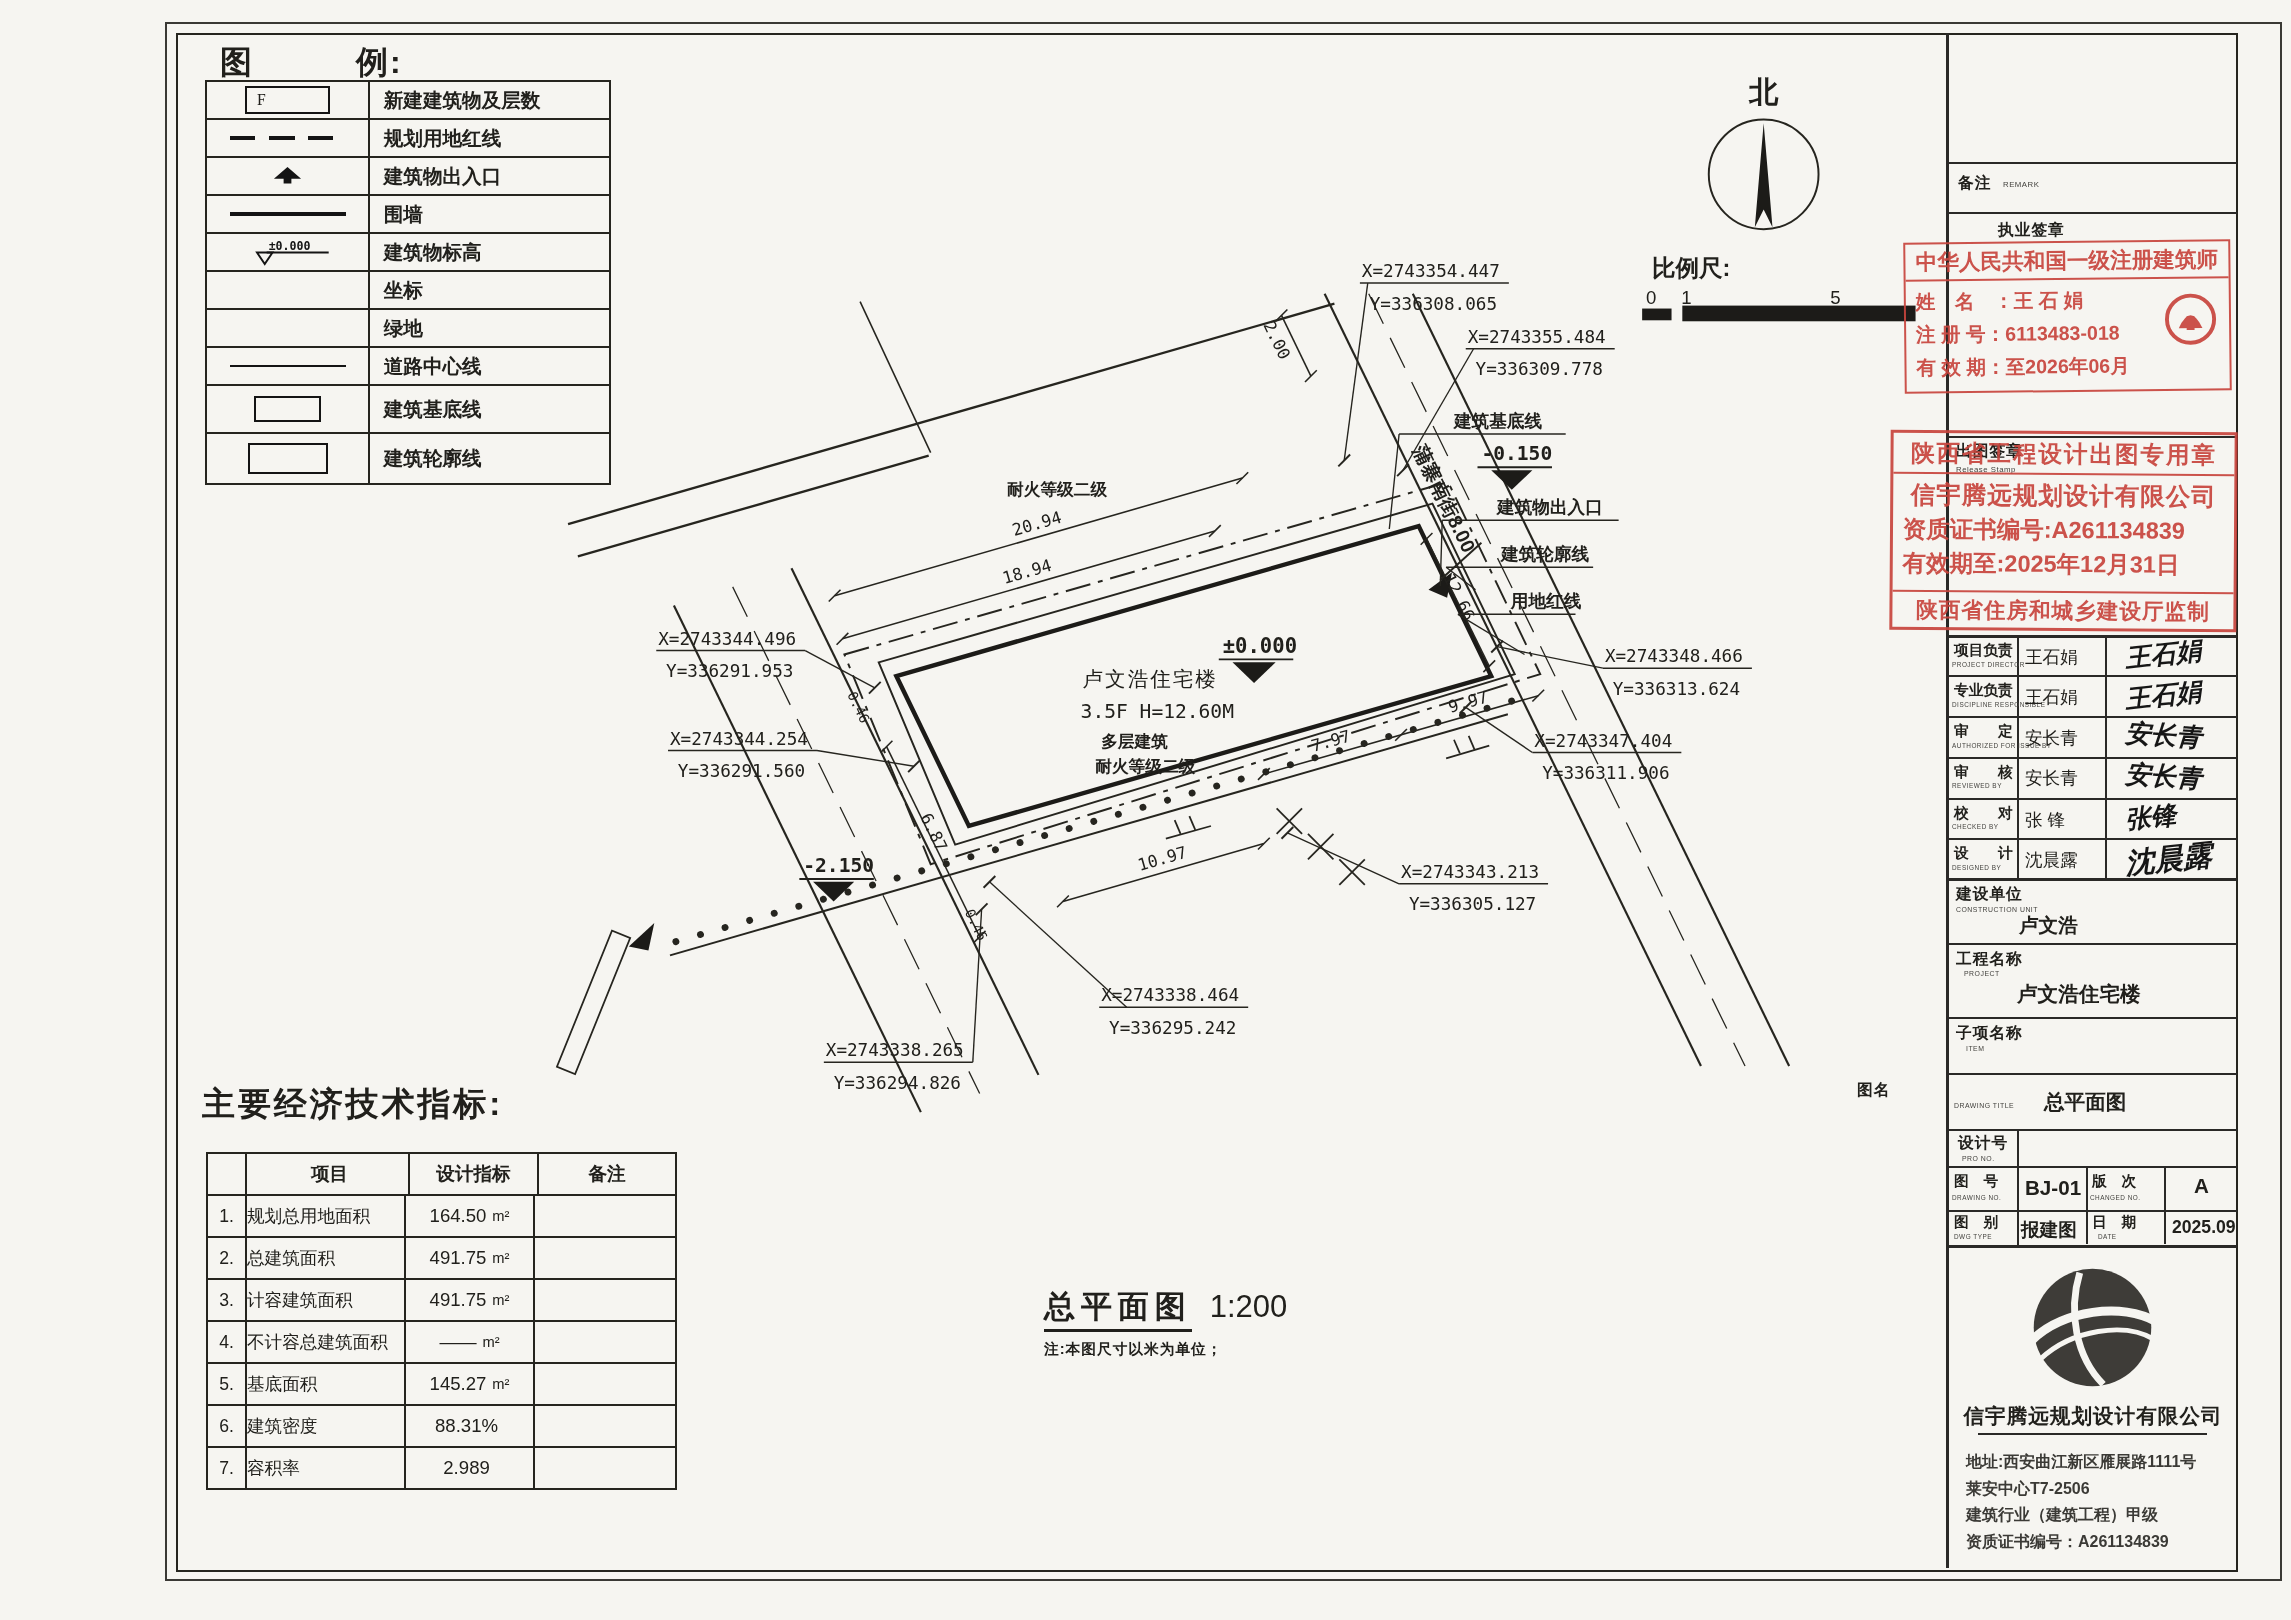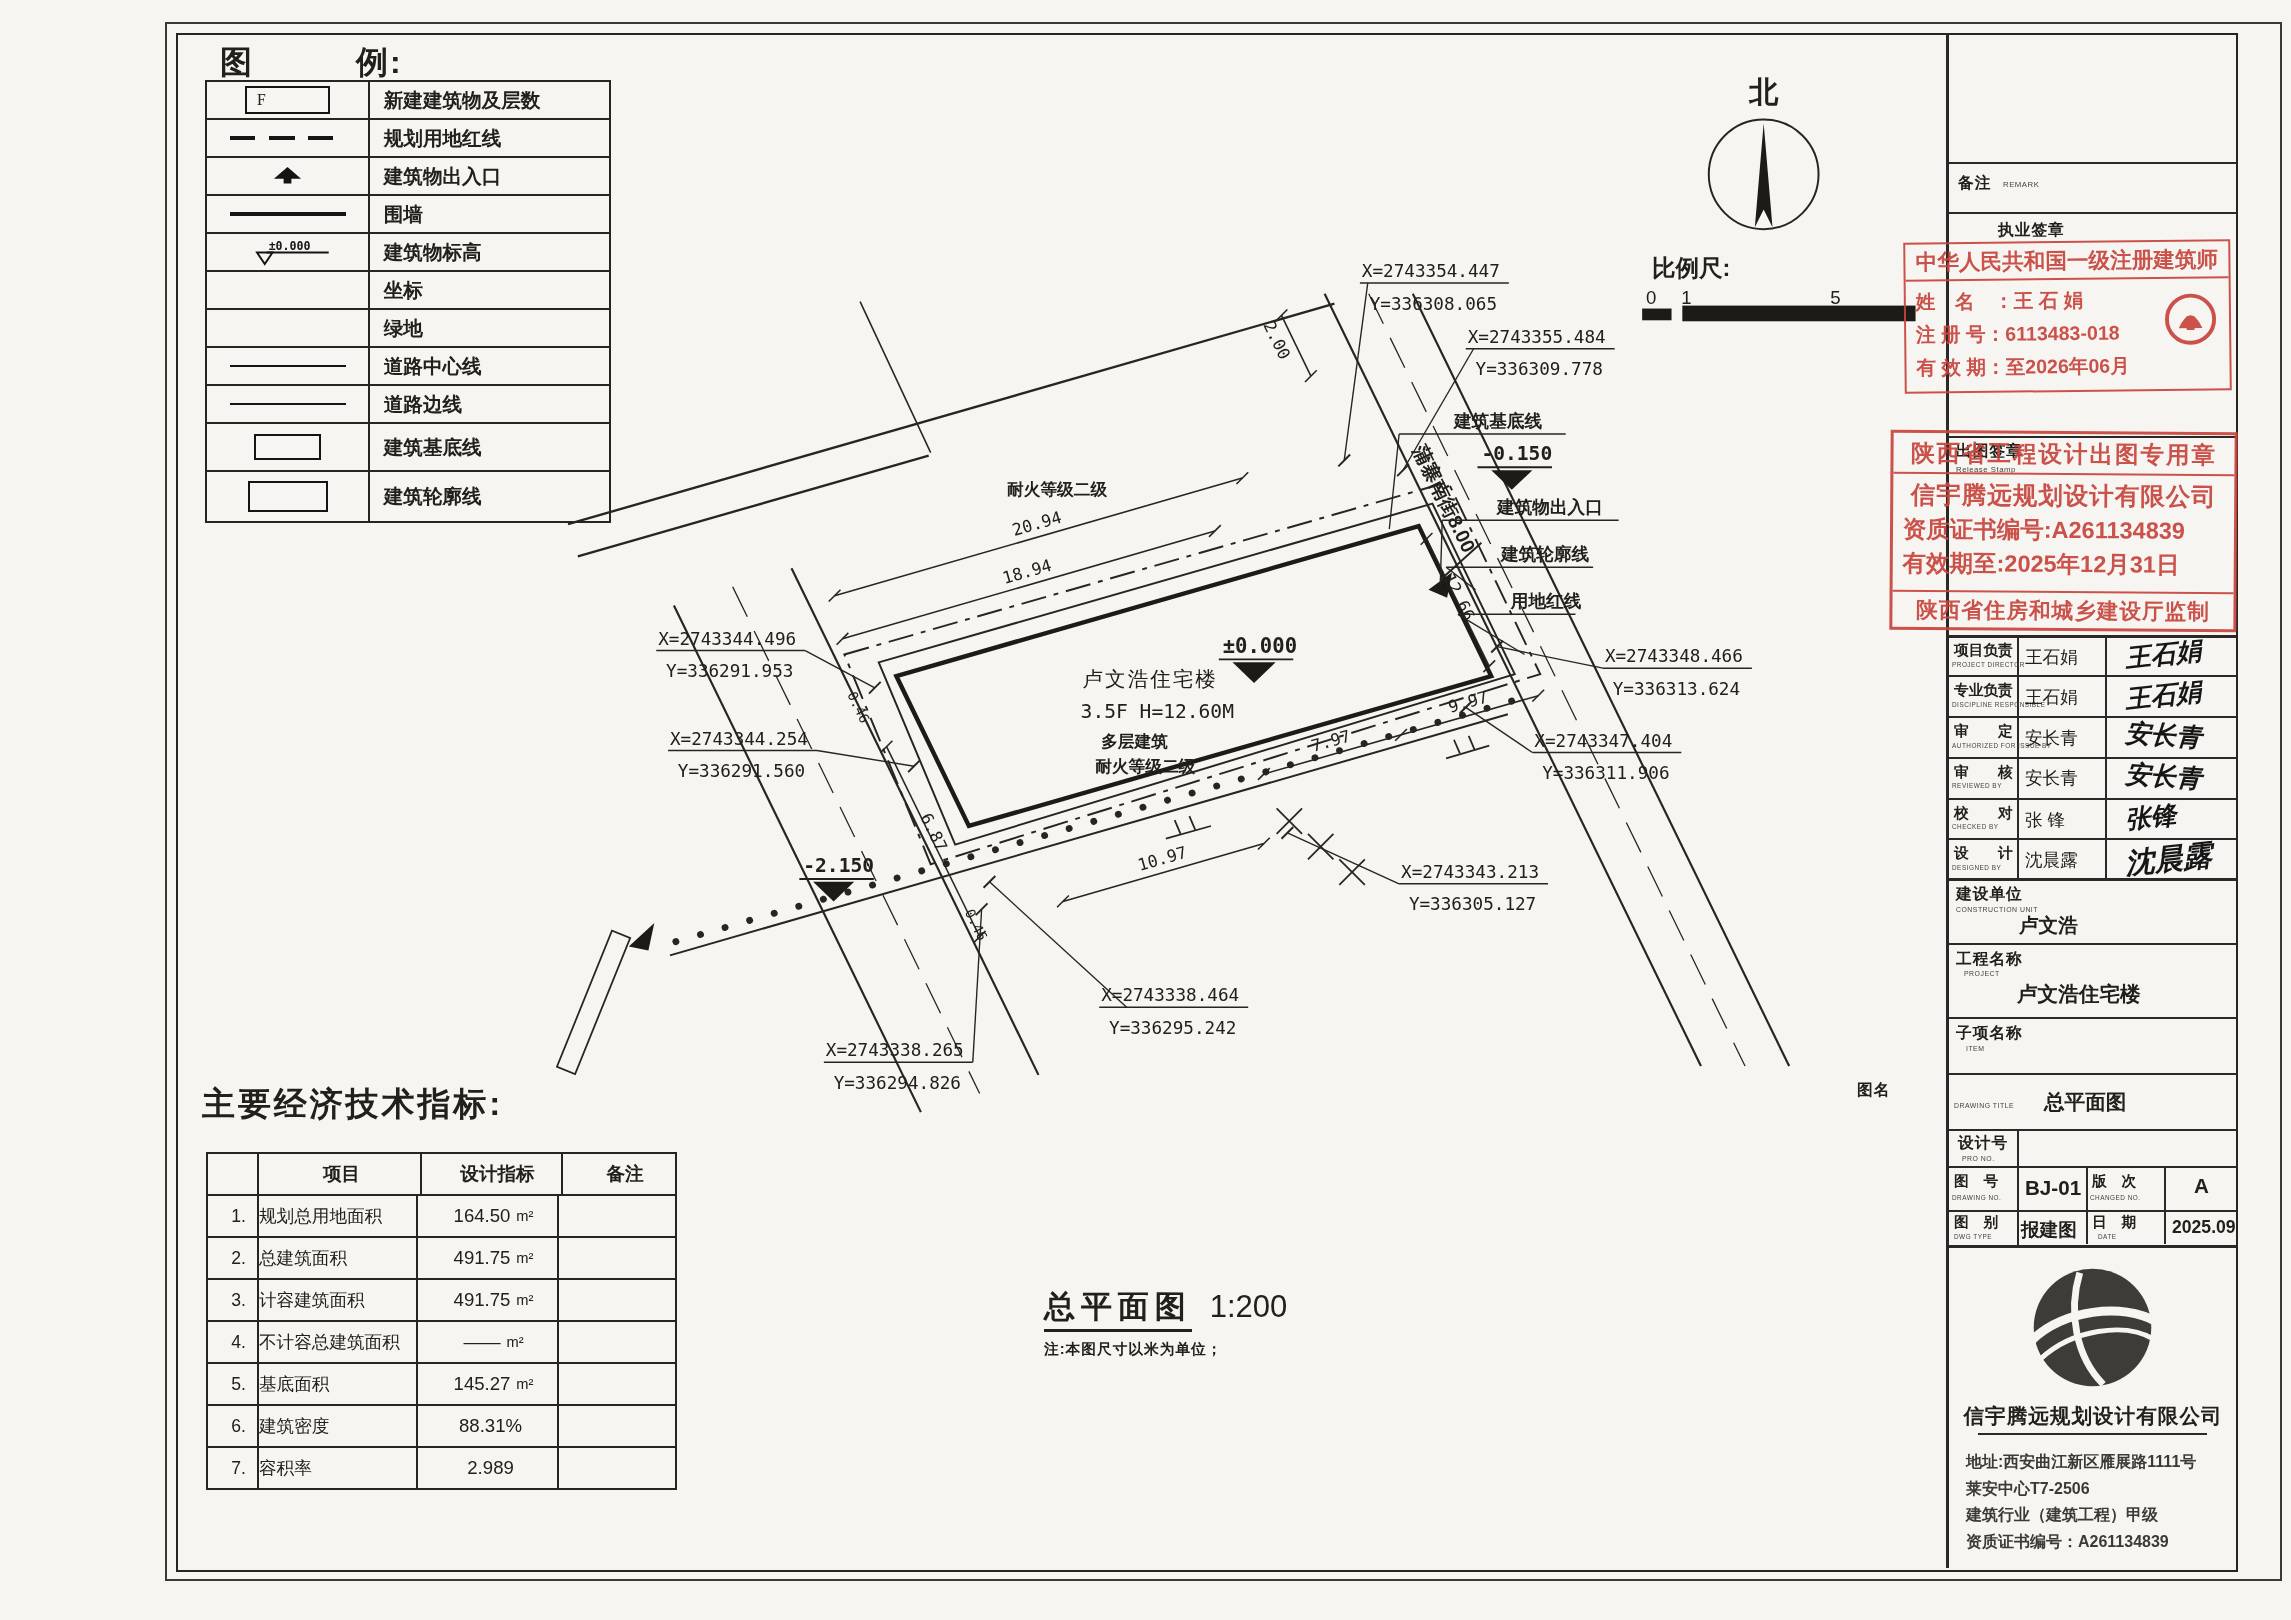--- a/index.html
+++ b/index.html
@@ -22,21 +22,21 @@
   .sym-dash{width:116px;height:3.9px;background:repeating-linear-gradient(90deg,#141414 0 25.5px,transparent 25.5px 39px);}
   .sym-thick{width:116px;height:4.9px;background:#141414;}
   .sym-thin{width:116px;height:2px;background:#141414;}
   .sym-rect-s{width:63px;height:21.6px;border:2.5px solid #141414;}
   .sym-rect-l{width:76px;height:27.4px;border:2.5px solid #141414;}
   
   .econ-title{position:absolute;left:202px;top:1082px;font-size:33px;font-weight:bold;letter-spacing:2.9px;}
   .econ{position:absolute;left:206px;top:1152px;width:467px;border:2.9px solid #26251f;font-size:17.6px;}
   .ec-row{display:flex;border-bottom:2px solid #26251f;height:40px;}
   .ec-row:last-child{border-bottom:none;}
-  .ec-c{border-right:2px solid #26251f;display:flex;align-items:center;justify-content:center;padding-left:12px;}
+  .ec-c{border-right:2px solid #26251f;display:flex;align-items:center;justify-content:center;}
   .ec-c:last-child{border-right:none;}
   .ec-no{width:37px;} .ec-item{width:157px;justify-content:flex-start;padding-left:0;font-weight:400;}
   .ec-val{width:127px;font-size:18.6px;} .ec-rem{flex:1;}
   .ec-head{font-weight:bold;font-size:18.6px;}
   .unit{font-size:14.7px;margin-left:5.9px;}
   
   .caption{position:absolute;left:1044px;top:1286px;}
   .cap-title{font-size:31px;font-weight:bold;letter-spacing:5.9px;border-bottom:3.9px solid #21201c;padding-bottom:4.9px;}
   .cap-scale{font-size:31px;margin-left:13.7px;}
   .cap-note{margin-top:11.8px;font-size:14.7px;font-weight:bold;letter-spacing:1px;}
@@ -332,26 +332,20 @@
     <div class="lg-row h37">
       <div class="lg-sym"></div>
       <div class="lg-lab">绿地</div>
     </div>
     <div class="lg-row h37">
       <div class="lg-sym">
           <div class="sym-thin"></div>
         </div>
       <div class="lg-lab">道路中心线</div>
     </div>
-    <div class="lg-row h37">
-      <div class="lg-sym">
-          <div class="sym-thin"></div>
-        </div>
-      <div class="lg-lab">道路边线</div>
-    </div>
     <div class="lg-row h47">
       <div class="lg-sym">
           <div class="sym-rect-s"></div>
         </div>
       <div class="lg-lab">建筑基底线</div>
     </div>
     <div class="lg-row h50">
       <div class="lg-sym">
           <div class="sym-rect-l"></div>
         </div>

